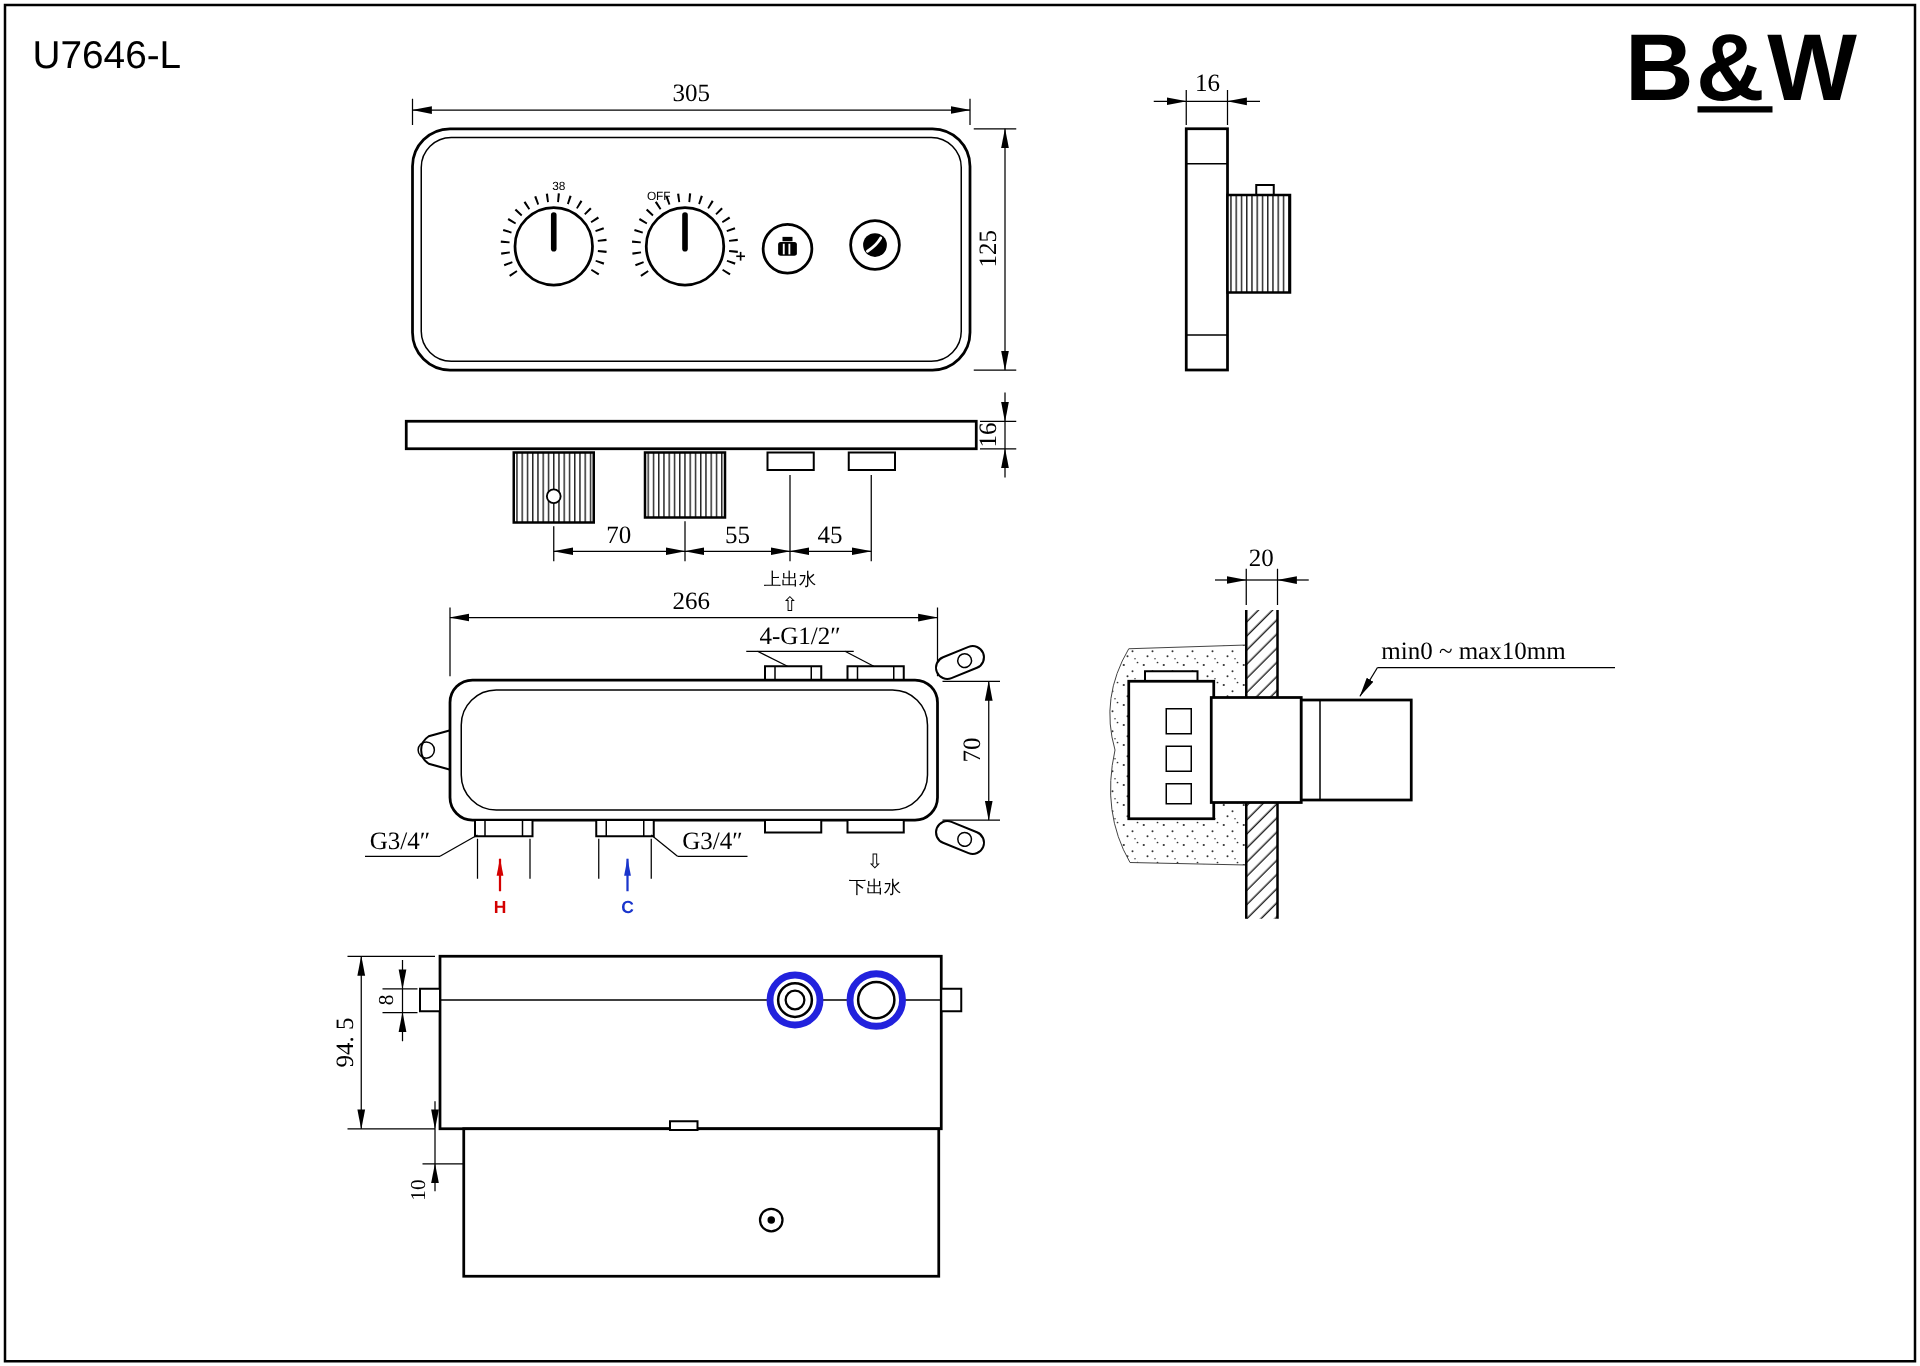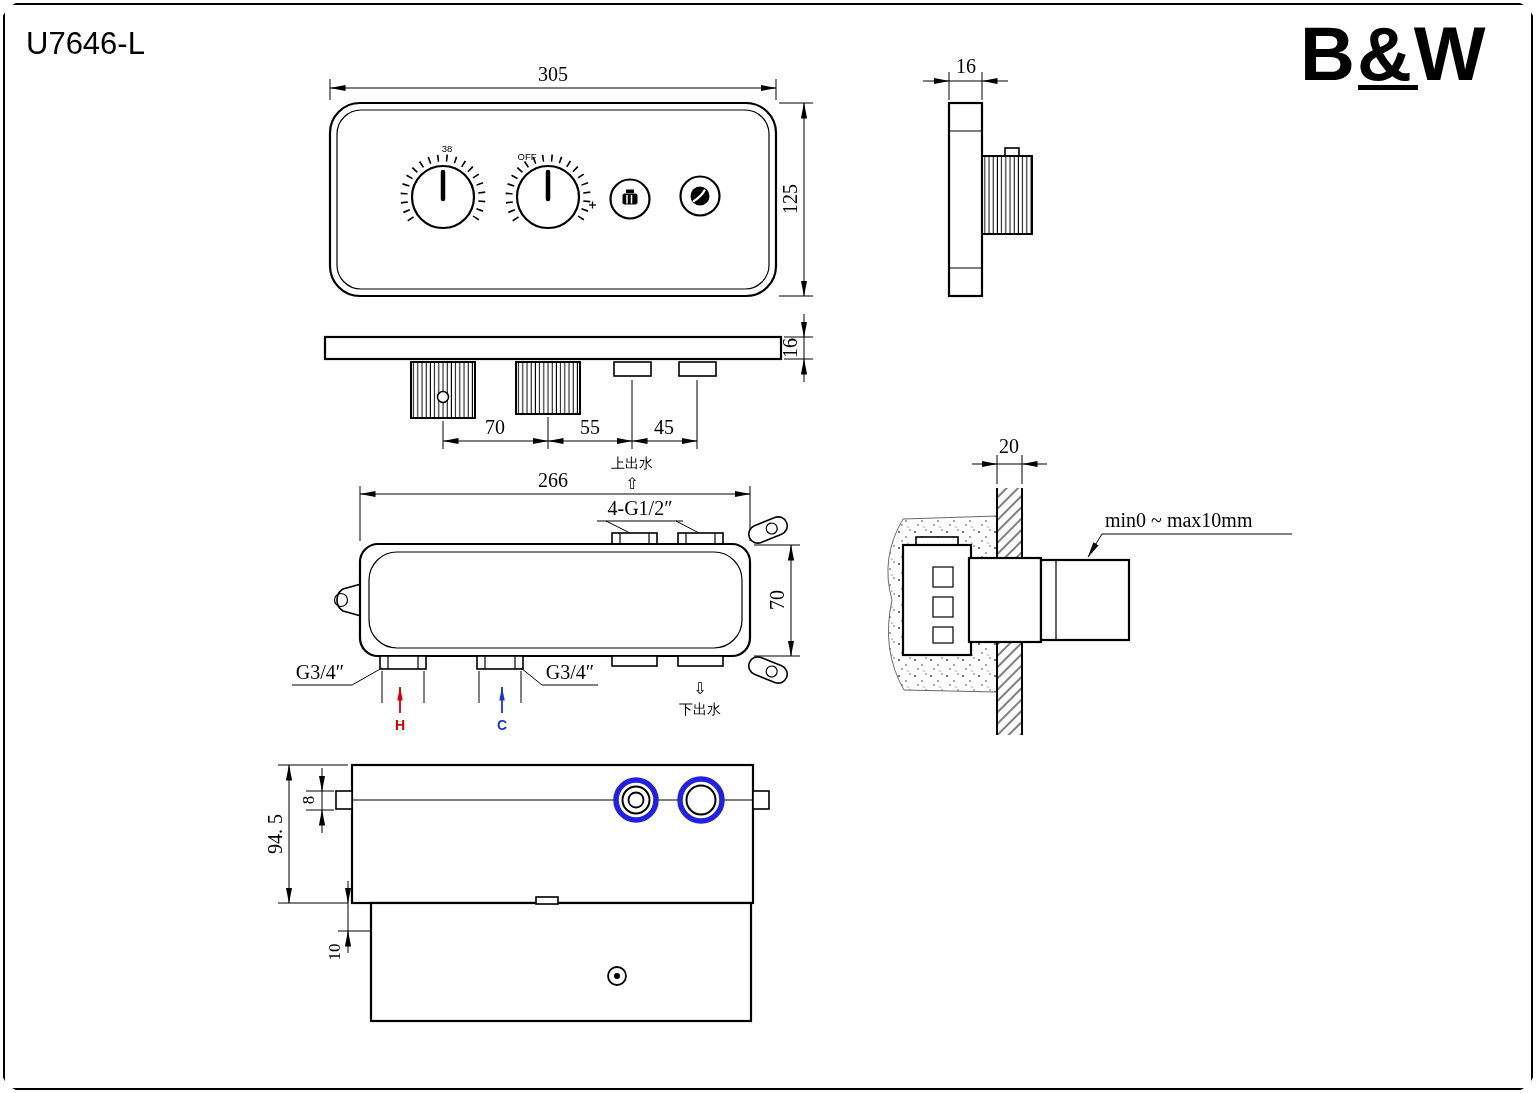--- a/index.html
+++ b/index.html
@@ -1,16 +1,16 @@
 <!DOCTYPE html>
 <html><head>
 <meta charset="utf-8">
 <style>
   html,body{margin:0;padding:0;background:#fff;}
-  .page{position:relative;width:1536px;height:1093px;background:#fff;overflow:hidden;border-radius:28px;}
+  .page{position:relative;width:1536px;height:1093px;background:#fff;overflow:hidden;}
   svg{display:block;}
   .ol{fill:#fff;stroke:#000;stroke-width:2.2;}
   .ol15{fill:#fff;stroke:#000;stroke-width:1.6;}
   .tl{fill:none;stroke:#000;stroke-width:1.2;}
   .dim{stroke:#000;stroke-width:1;fill:none;}
   .ext{stroke:#000;stroke-width:1;fill:none;}
   .dimtxt{font-family:"Liberation Serif",serif;font-size:20px;fill:#000;}
   .dimtxt17{font-family:"Liberation Serif",serif;font-size:17px;fill:#000;}
   .tiny{font-family:"Liberation Sans",sans-serif;font-size:9.5px;fill:#000;}
   .cn{font-family:"Liberation Sans",sans-serif;font-size:14px;fill:#000;}

